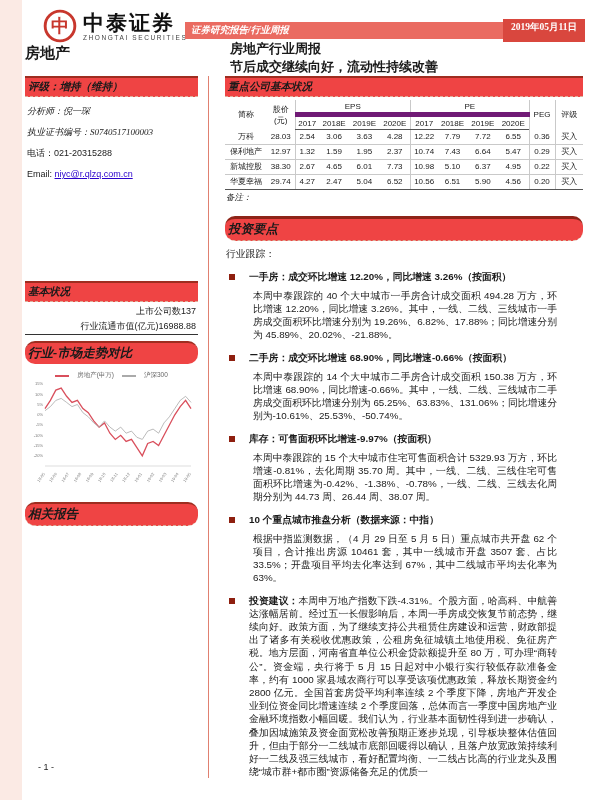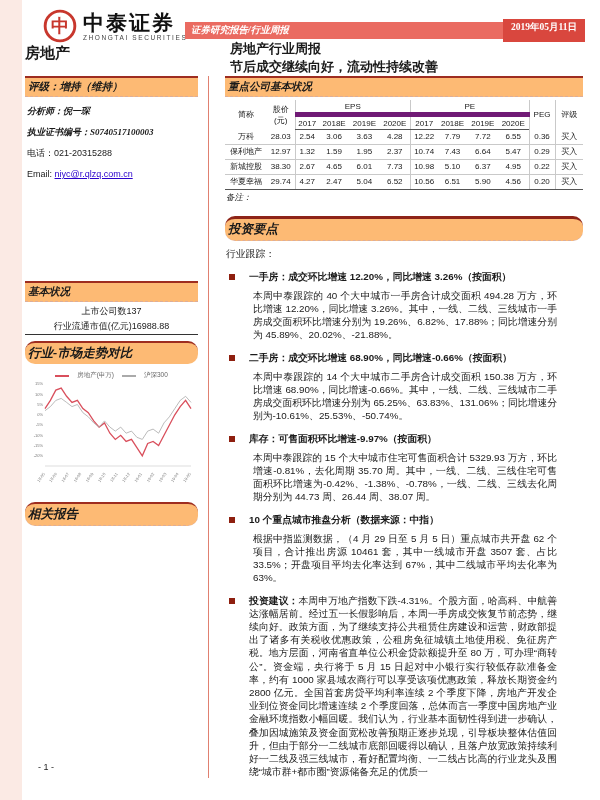--- a/index.html
+++ b/index.html
@@ -25,34 +25,34 @@
   .sector { position:absolute; left:25px; top:44px; font-size:15px; font-weight:bold; }
   .titles { position:absolute; left:230px; top:40px; width:355px; text-align:left; }
   .title-main { font-size:13px; font-weight:bold; line-height:17px; }
   .title-sub { font-size:13px; font-weight:bold; line-height:17px; margin-top:1px; }
 
   
   .columns { position:absolute; top:76px; left:25px; right:15px; display:flex; }
   .sidebar { width:183px; flex-shrink:0; padding-right:10px; }
   .main { flex:1; border-left:1px solid #e08070; padding-left:16px; min-height:680px; padding-right:2px; }
 
-  .sec-head { border-top:2px solid #9e2d20; background:#fdba74; padding:2px 2px 2px 3px;
+  .sec-head { border-top:2px solid #9e2d20; background:#ef4444; padding:2px 2px 2px 3px;
     font-weight:bold; font-style:italic; font-family:"Liberation Serif", serif; }
   .dashed { border-bottom:1px dashed #dcae9a; }
   .sec-head.sm { font-size:10.5px; }
   .sec-head.lg { font-size:12.5px;border-radius:10px; }
 
   
   .analyst { padding:8px 0 0 2px; font-size:9px; line-height:12px; }
   .analyst .row { margin-bottom:9px; }
-  .analyst .b { font-weight:bold; font-style:italic; font-family:"Liberation Serif", serif; }
+  .analyst .b { font-weight:normal; font-style:italic; font-family:"Liberation Serif", serif; }
   .email-link { color:#2a00cc; text-decoration:underline; }
   .gap1 { height:92px; }
   .basic-rows { font-size:9px; padding:3px 2px 0 2px; border-bottom:1px solid #333; }
-  .basic-row { display:flex; justify-content:center; line-height:13.5px; padding-bottom:1px; }
+  .basic-row { display:flex; justify-content:flex-end; line-height:13.5px; padding-bottom:1px; }
   .trend-box { padding-top:4px; }
   .legend { display:flex; justify-content:center; gap:8px; font-size:6.5px; color:#666; margin:3px 0 0 0; align-items:center; }
   .legend .sw { display:inline-block; width:14px; height:2px; }
   .gap2 { height:6px; }
   .reports-empty { height:40px; }
 
   
   .cmp-note { font-size:8.5px; padding:2px 0 0 1px; font-style:italic; font-family:"Liberation Serif", serif; }
   table.cmp { width:100%; border-collapse:collapse; font-size:8px; margin-top:3px; }
   table.cmp th, table.cmp td { text-align:center; padding:1.5px 0; font-weight:normal; white-space:nowrap; }

